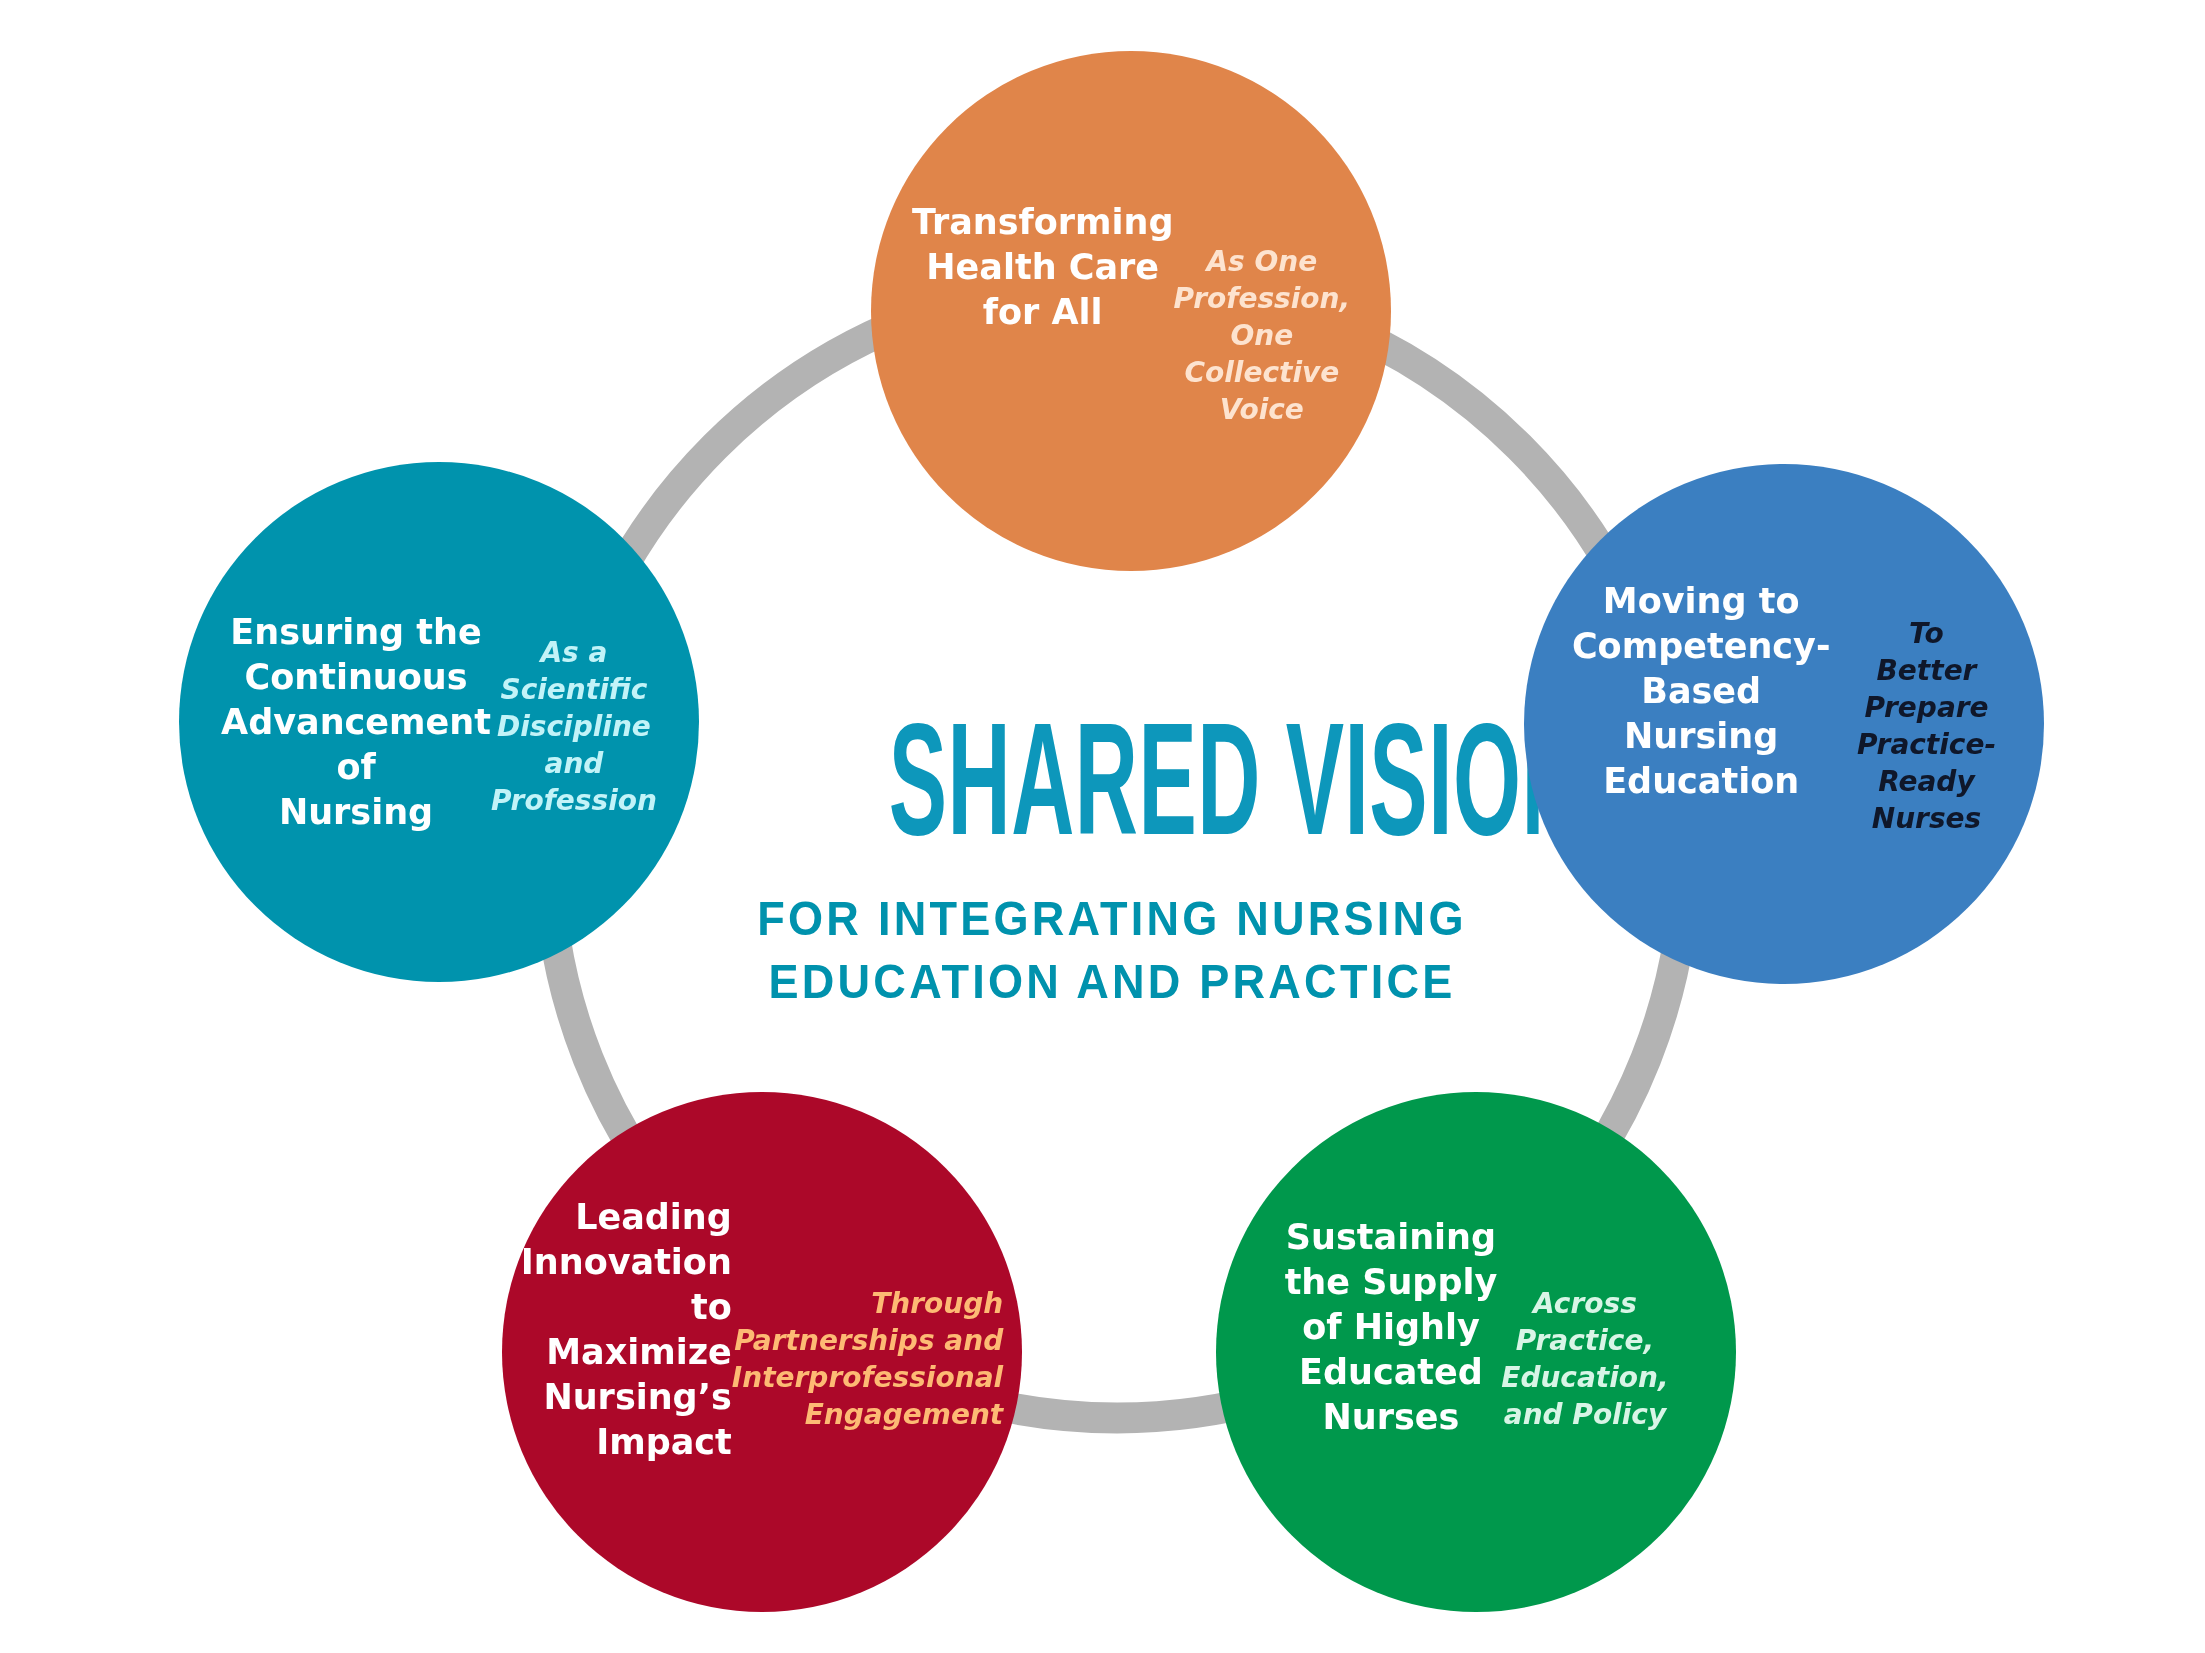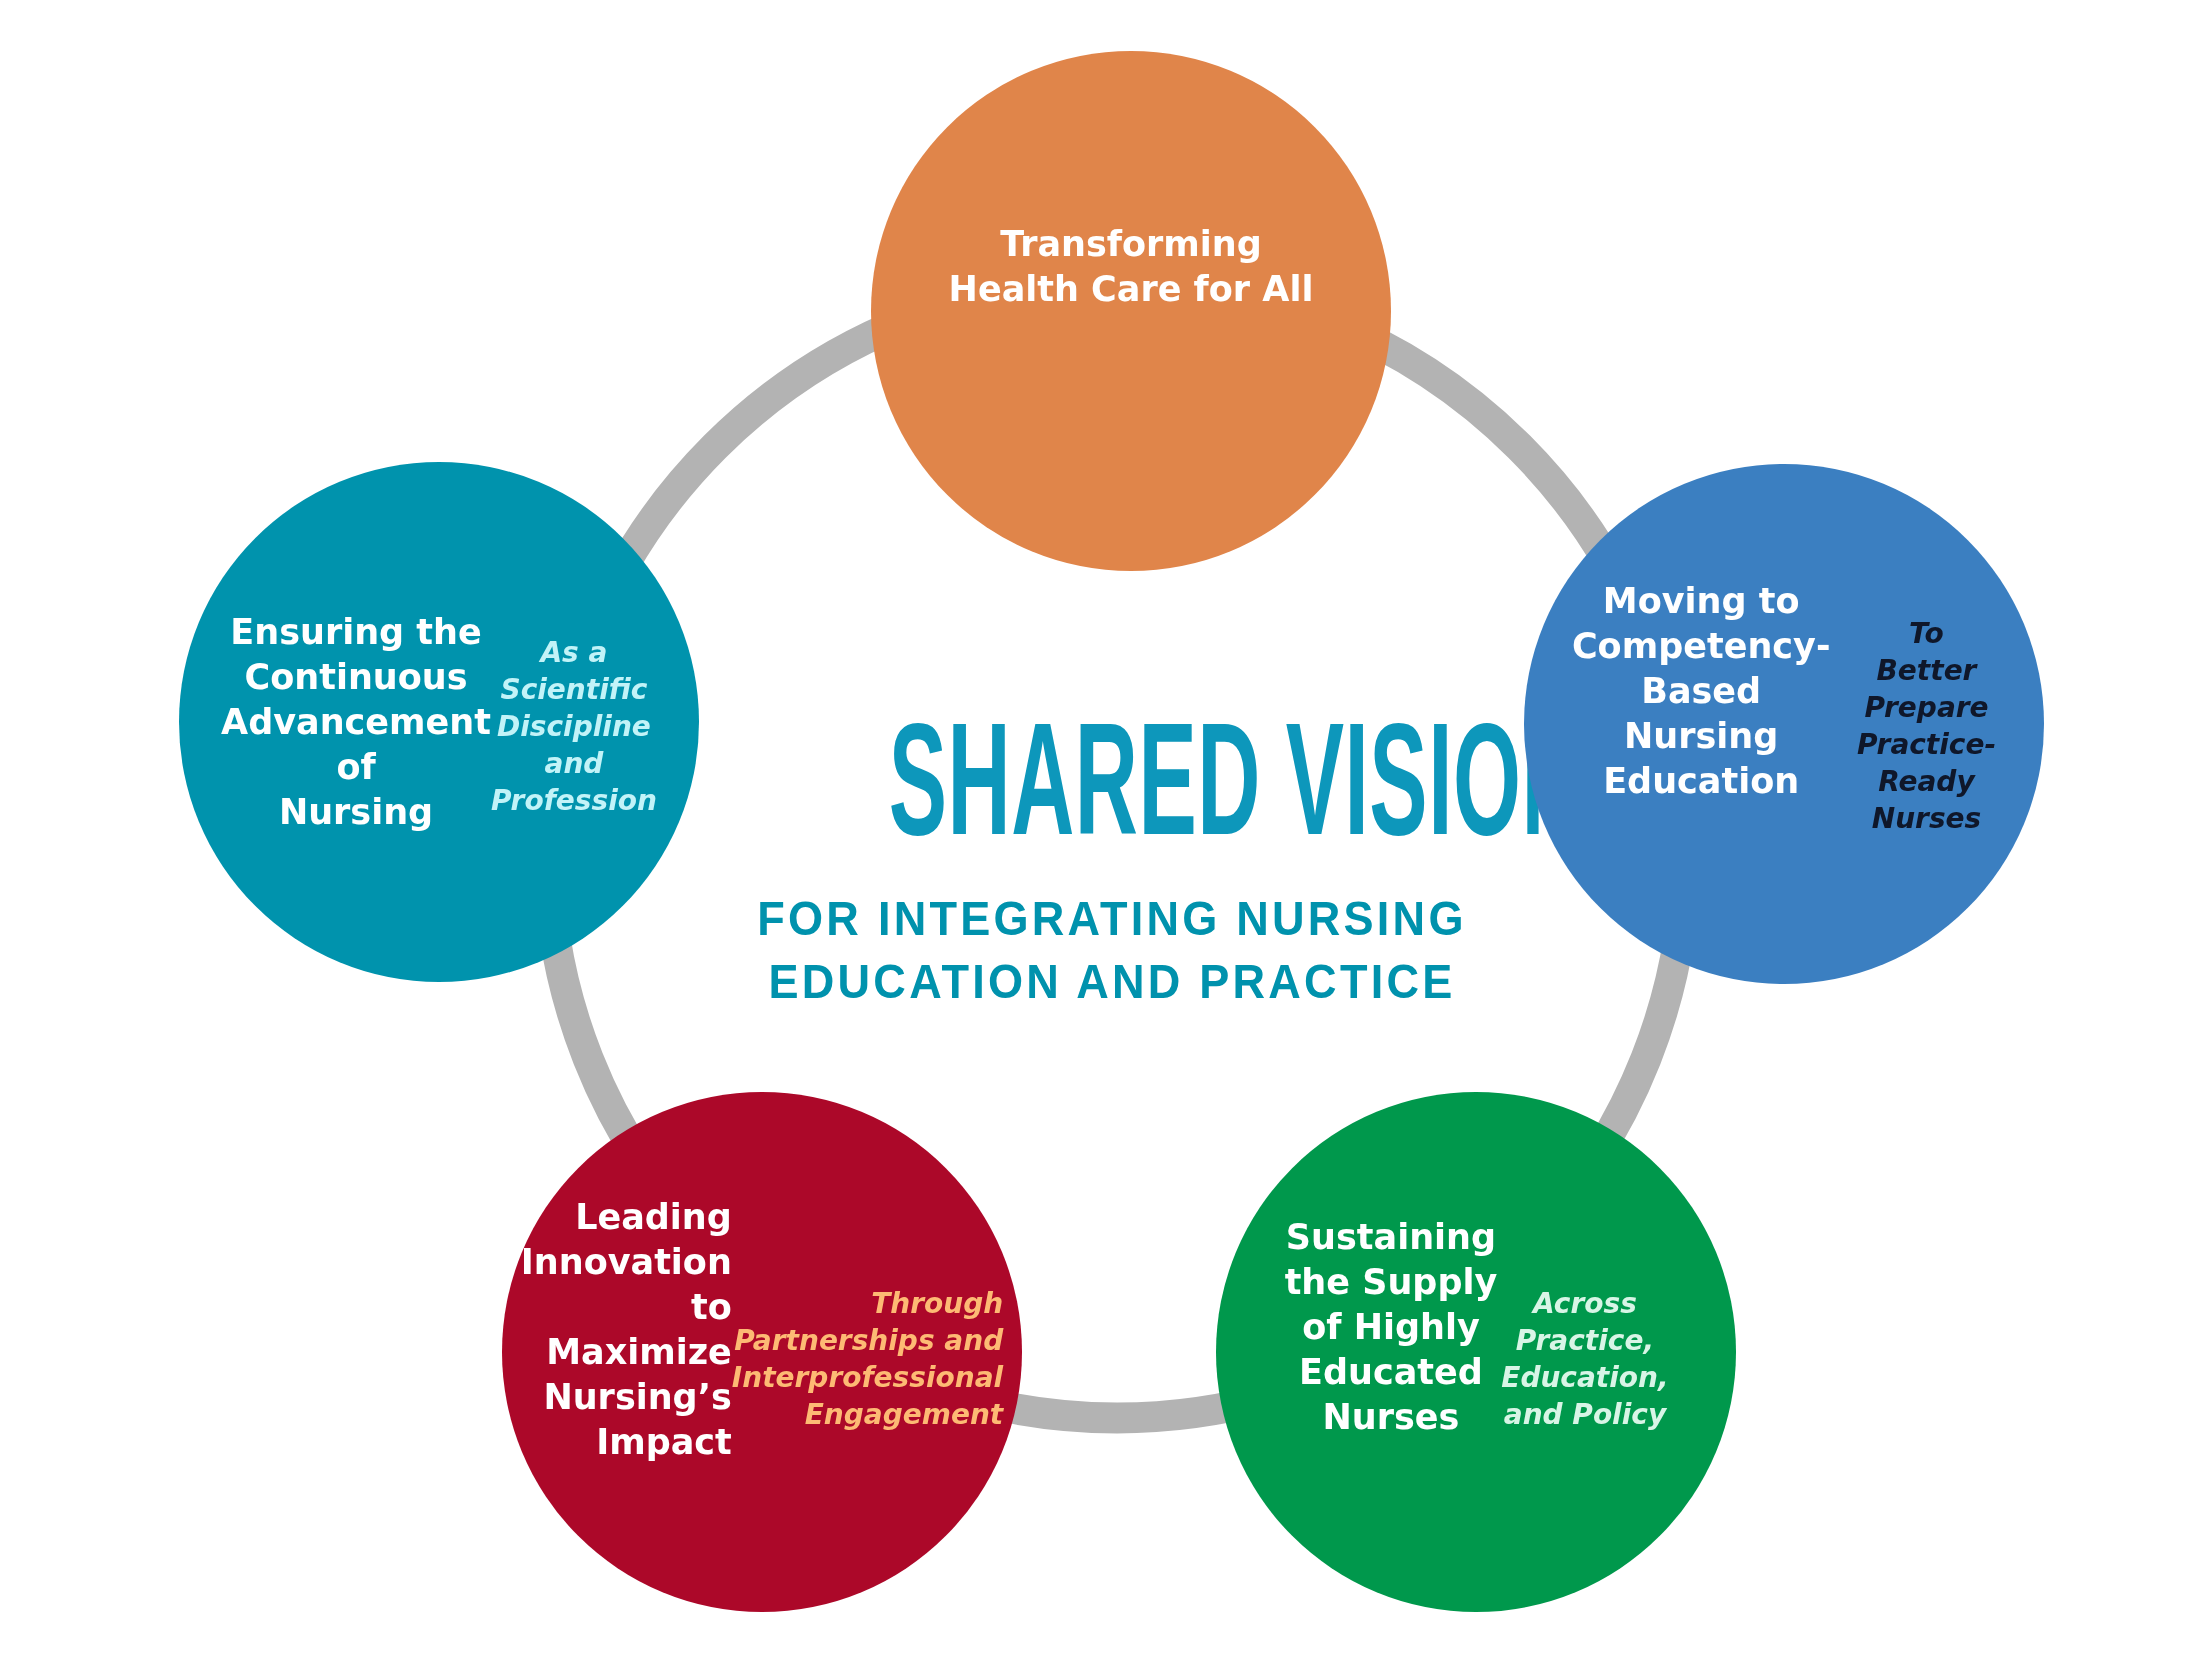--- a/index.html
+++ b/index.html
@@ -47,20 +47,22 @@
 
 <div class="center-title">
   <div class="main-title">SHARED VISION</div>
   <div class="subtitle">FOR INTEGRATING NURSING
 EDUCATION AND PRACTICE</div>
 </div>
 
 <div class="circle" id="c-orange" style="background:#e0854a;">
   <div class="title">Transforming
 Health Care for All</div>
+  <div class="sub" style="color:#fde3cf;">As One Profession,
+One Collective Voice</div>
 </div>
 
 <div class="circle" id="c-blue" style="background:#3b7fc1;">
   <div class="title">Moving to
 Competency-Based
 Nursing Education</div>
   <div class="sub" style="color:#0f172a;">To Better Prepare
 Practice-Ready Nurses</div>
 </div>
 

